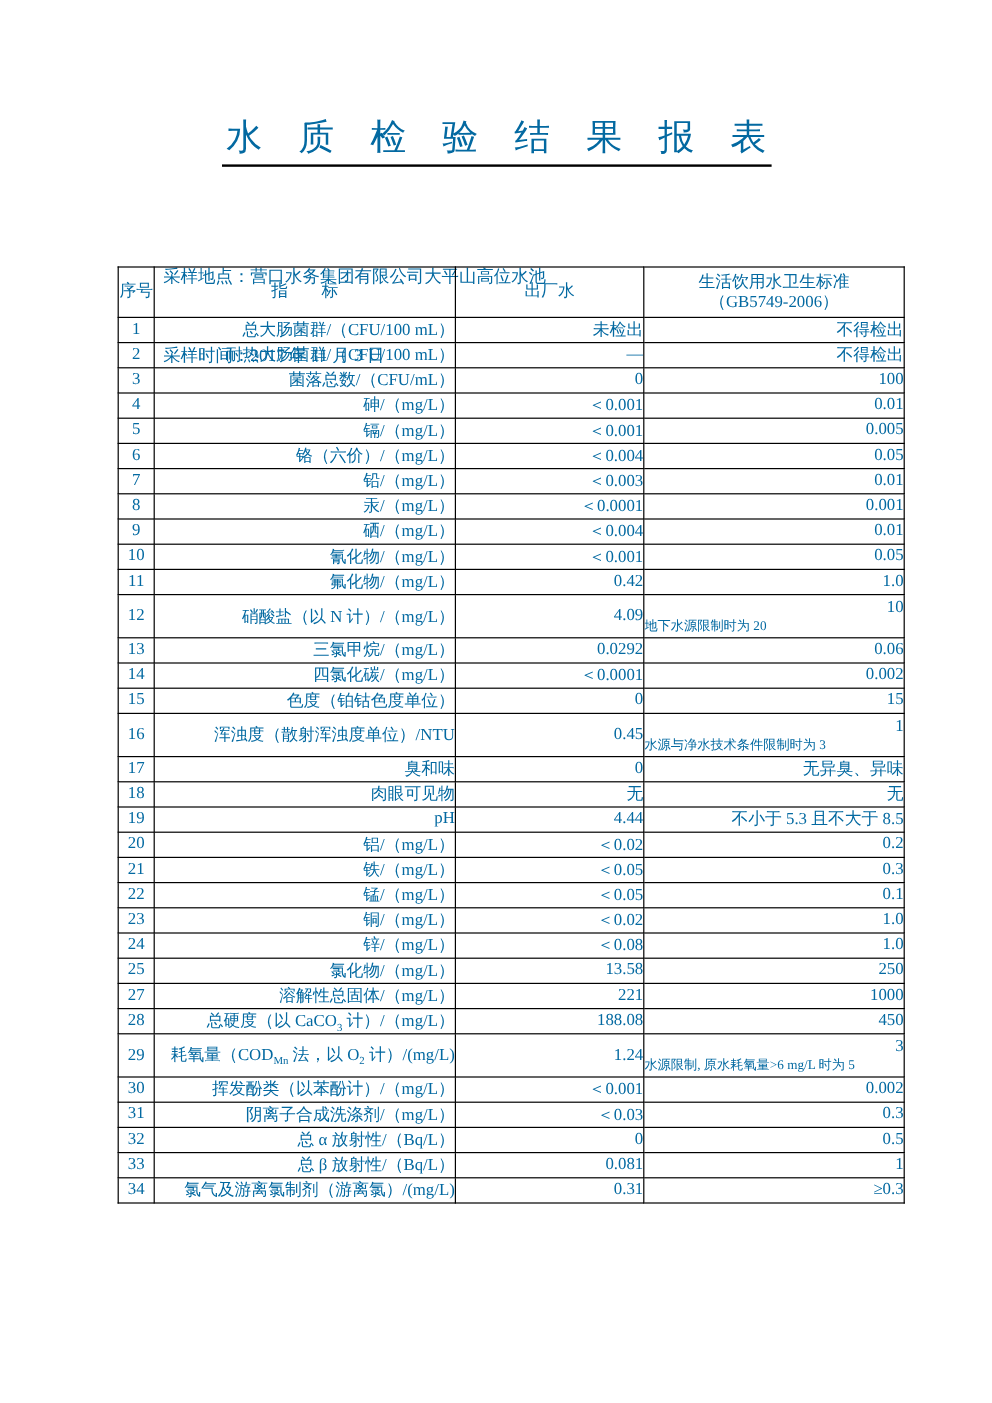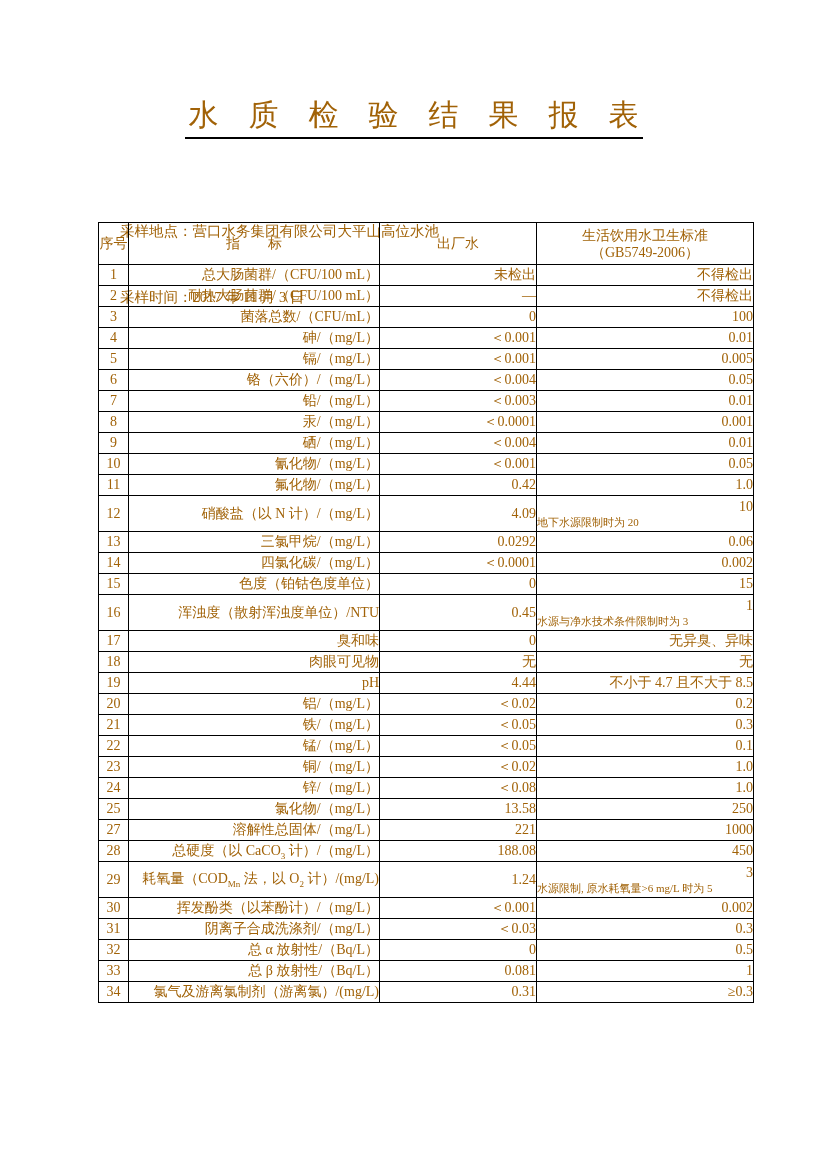--- a/index.html
+++ b/index.html
@@ -1,38 +1,38 @@
 <!DOCTYPE html>
 <html><head>
 <meta charset="utf-8">
 <style>
   html,body{margin:0;padding:0;background:#e8e8e8;}
   .page{
     position:relative;
     width:827px;height:1169px;
     margin:0 auto;
     background:#ffffff;
-    color:#a16207;
+    color:#0369a1;
     font-family:"Liberation Serif","DejaVu Serif",serif;
     overflow:hidden;
   }
   .title-wrap{
     position:absolute;top:95px;left:0;width:100%;
     text-align:center;
   }
   .title-text{
     display:inline-block;
     font-size:30px;
     line-height:40px;
     border-bottom:2px solid #000;
     padding:0 4px 2px 4px;
     white-space:pre;
   }
   .sampling{
-    position:absolute;top:176px;left:120px;
+    position:absolute;top:176px;left:136px;
     font-size:14.5px;line-height:22px;
     white-space:pre;
   }
   table.report{
     position:absolute;top:222px;left:98px;
     width:655px;
     border-collapse:collapse;
     table-layout:fixed;
     font-size:14px;
   }
@@ -201,21 +201,21 @@
         <tr class="row">
           <td class="c-no">18</td>
           <td class="c-ind">肉眼可见物</td>
           <td class="c-val">无</td>
           <td class="c-std">无</td>
         </tr>
         <tr class="row">
           <td class="c-no">19</td>
           <td class="c-ind">pH</td>
           <td class="c-val">4.44</td>
-          <td class="c-std">不小于 4.7 且不大于 8.5</td>
+          <td class="c-std">不小于 5.3 且不大于 8.5</td>
         </tr>
         <tr class="row">
           <td class="c-no">20</td>
           <td class="c-ind">铝/（mg/L）</td>
           <td class="c-val">＜0.02</td>
           <td class="c-std">0.2</td>
         </tr>
         <tr class="row">
           <td class="c-no">21</td>
           <td class="c-ind">铁/（mg/L）</td>

